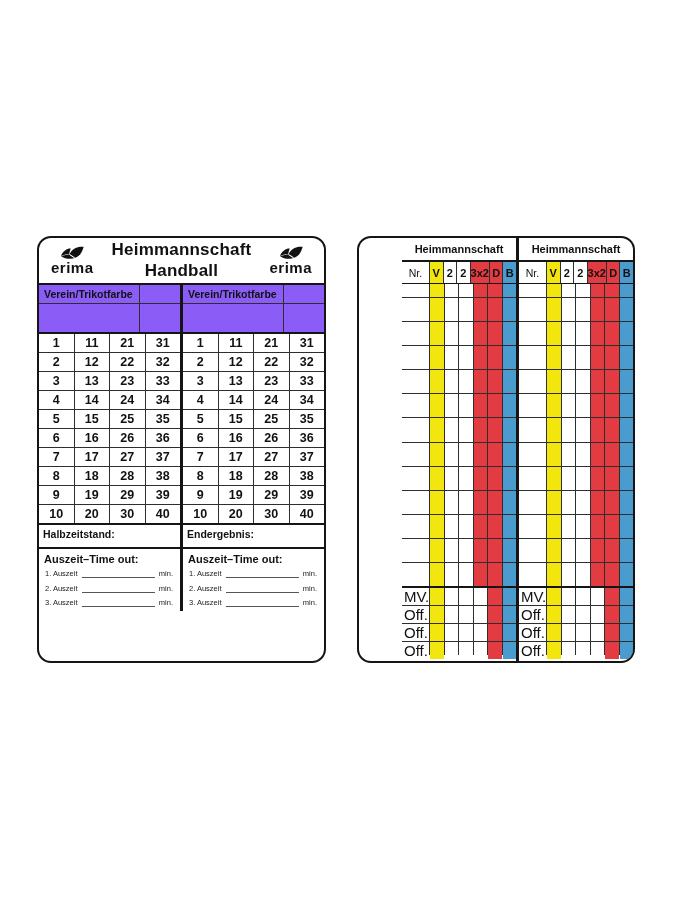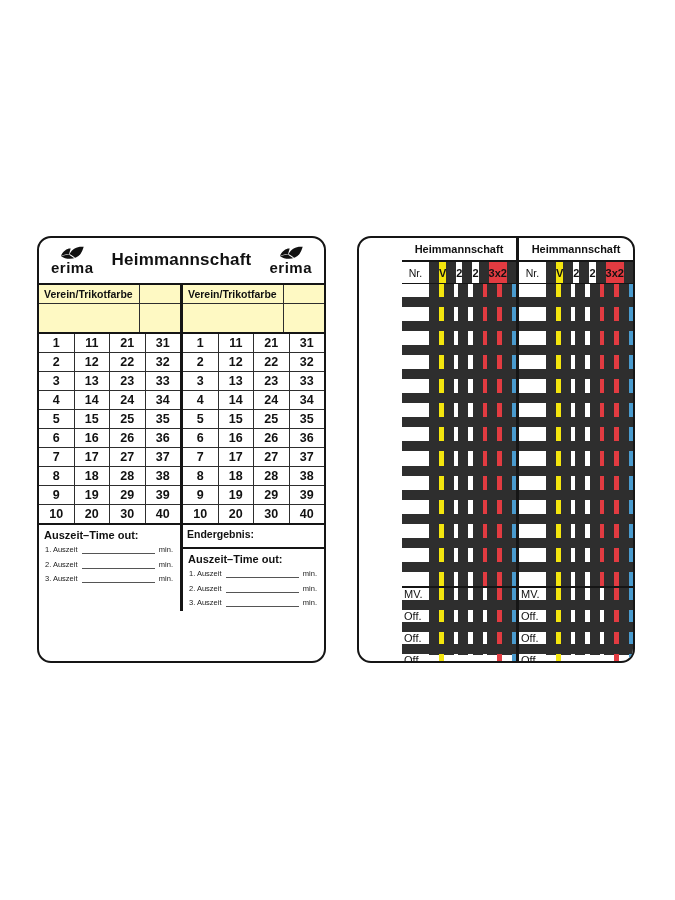--- a/index.html
+++ b/index.html
@@ -28,21 +28,21 @@
 
   .lc-body { display:flex; flex:0 0 auto; }
   .divider-v { width:3px; background:#151515; }
   .half { flex:1; display:flex; flex-direction:column; min-width:0; }
 
   .verein-row, .verein-empty {
     display:grid; grid-template-columns:1fr 40px; background:#2e2e2e; gap:1px;
   }
   .verein-row  { height:18px; border-bottom:1px solid #2e2e2e; }
   .verein-empty{ height:28px; border-bottom:2px solid #151515; }
-  .verein-row > div, .verein-empty > div { background:#fef9c3; }
+  .verein-row > div, .verein-empty > div { background:#8b5cf6; }
   .verein-label { font-weight:bold; font-size:10.5px; padding:3px 0 0 5px; }
 
   .num-grid {
     display:grid; grid-template-columns:repeat(4,1fr); grid-auto-rows:18px;
     gap:1px; background:#2e2e2e; border-bottom:2px solid #151515; height:189px;
   }
   .num-cell { background:#fff; display:flex; align-items:center; justify-content:center;
     font-weight:bold; font-size:12.5px; }
 
   .result-row { height:24px; flex:0 0 24px; border-bottom:2px solid #151515;
@@ -57,31 +57,31 @@
     font-weight:bold; font-size:11px; }
 
   
   .rc-columns { display:flex; height:100%;padding-left:43px; }
   .r-half { flex:1; display:flex; flex-direction:column; min-width:0; }
   .team-title { height:22px; flex:0 0 22px; border-bottom:2px solid #151515;
     display:flex; align-items:center; justify-content:center;
     font-weight:bold; font-size:11px; }
   .r-header, .r-body, .r-bottom {
     display:grid; grid-template-columns:27px repeat(6,1fr);
-    gap:10px; background:#2e2e2e;
+    gap:1px; background:#2e2e2e;
   }
   .r-header { height:21px; flex:0 0 21px; border-bottom:1px solid #151515; }
   .r-header .hcell { display:flex; align-items:center; justify-content:center;
     font-weight:bold; font-size:11px; background:#fff; }
   .r-header .hcell.nr { font-weight:normal; font-size:10.5px; }
   .r-body { flex:1; grid-template-rows:13px repeat(12,1fr); border-bottom:2px solid #151515; }
   .r-body .cell { background:#fff; }
   .r-bottom { height:66px; flex:0 0 66px; grid-auto-rows:1fr; border-bottom:1px solid #2e2e2e; }
   .r-bottom .cell { background:#fff; }
-  .r-bottom .label-cell { display:flex; align-items:center; font-size:11px;
+  .r-bottom .label-cell { display:flex; align-items:center; font-size:15px;
     padding-left:2px; color:#111; }
   .r-strip { flex:0 0 6px; }
 </style>
 </head>
 <body>
 
 <div class="page">
 
   <div class="card left-card">
 
@@ -89,20 +89,21 @@
       <div class="brand">
         <svg width="26" height="16" viewBox="0 0 40 24">
           <path d="M3,15 C6,7 13,3 18,3.5 L15.5,12 C10.5,12.2 6,13.5 3,15 Z" fill="#111"></path>
           <path d="M38,1 C29,0 21,3 16,12.5 L3,15 C11,21.5 27,21 33,12 C35.3,8.6 37,4.8 38,1 Z" fill="#111"></path>
           <path d="M16,12.5 L24,18" stroke="#fff" stroke-width="1.6" fill="none"></path>
         </svg>
         <span class="wordmark">erima</span>
       </div>
       <div class="lc-title">
         <div>Heimmannschaft</div>
+        <div>Handball</div>
       </div>
       <div class="brand">
         <svg width="26" height="16" viewBox="0 0 40 24">
           <path d="M3,15 C6,7 13,3 18,3.5 L15.5,12 C10.5,12.2 6,13.5 3,15 Z" fill="#111"></path>
           <path d="M38,1 C29,0 21,3 16,12.5 L3,15 C11,21.5 27,21 33,12 C35.3,8.6 37,4.8 38,1 Z" fill="#111"></path>
           <path d="M16,12.5 L24,18" stroke="#fff" stroke-width="1.6" fill="none"></path>
         </svg>
         <span class="wordmark">erima</span>
       </div>
     </div>
@@ -153,20 +154,21 @@
             <div class="num-cell">38</div>
             <div class="num-cell">9</div>
             <div class="num-cell">19</div>
             <div class="num-cell">29</div>
             <div class="num-cell">39</div>
             <div class="num-cell">10</div>
             <div class="num-cell">20</div>
             <div class="num-cell">30</div>
             <div class="num-cell">40</div>
           </div>
+        <div class="result-row">Halbzeitstand:</div>
         <div class="auszeit">
           <div class="auszeit-heading">Auszeit–Time out:</div>
         <div class="auszeit-line">
               <div class="">1. Auszeit</div>
               <div class="rule"></div>
               <div class="">min.</div>
             </div>
             <div class="auszeit-line">
               <div class="">2. Auszeit</div>
               <div class="rule"></div>

